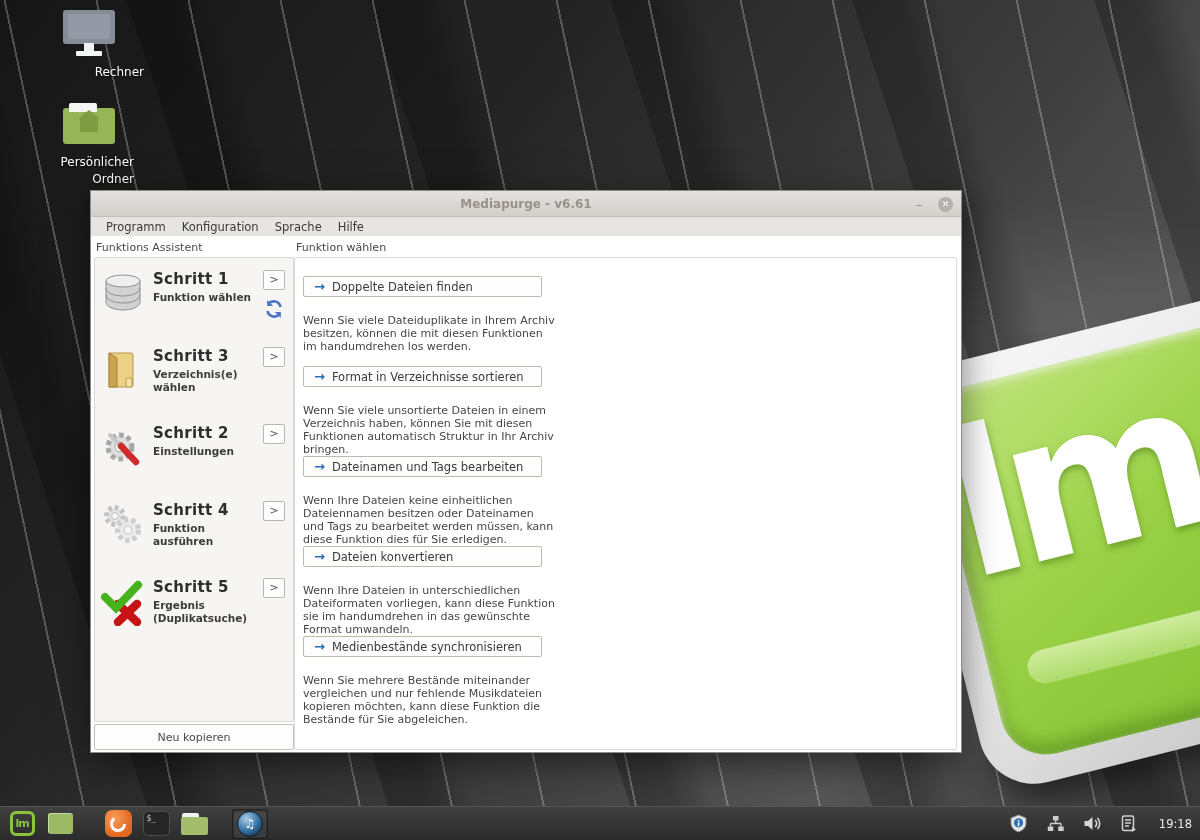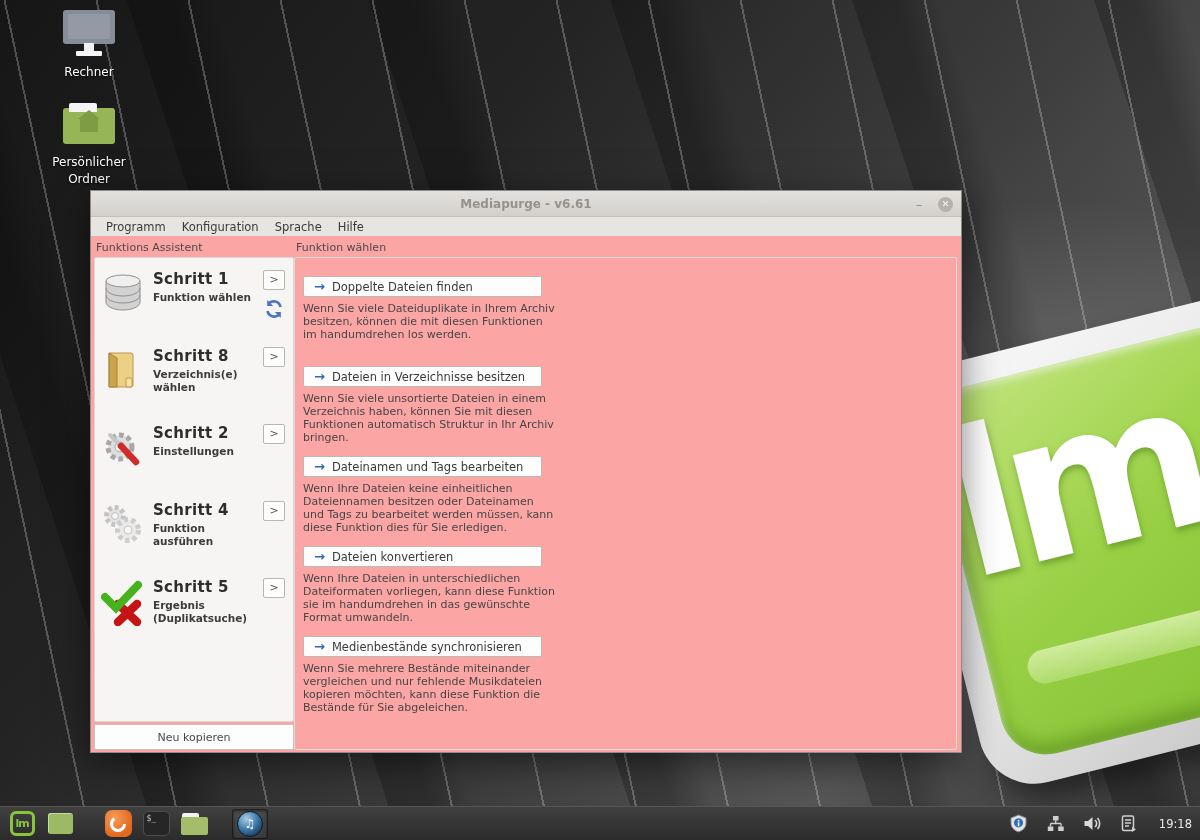--- a/index.html
+++ b/index.html
@@ -25,36 +25,36 @@
     background:linear-gradient(150deg,#fafafa,#e2e2e2 55%,#bdbdbd); box-shadow:8px 16px 26px rgba(0,0,0,.45); }
   .emblem .green { position:absolute; inset:26px; border-radius:46px;
     background:linear-gradient(150deg,#c4e680 0%, #9ad146 45%, #7fbc2e 100%);
     box-shadow:inset 0 4px 8px rgba(255,255,255,.6), inset 0 -10px 18px rgba(60,110,10,.45); }
   .emblem .lm { position:absolute; left:30px; top:28px; font-weight:bold; font-size:200px; color:#fff;
     letter-spacing:-14px; text-shadow:0 4px 6px rgba(70,120,20,.5); }
   .emblem .underbar { position:absolute; left:64px; bottom:96px; width:250px; height:34px;
     border-radius:17px; background:linear-gradient(#d6efa8,#b2dd70); opacity:.9; }
 
   
-  .desk-icon { position:absolute; width:110px; text-align:center; z-index:2; cursor:default; }
+  .desk-icon { position:absolute; width:110px; text-align:right; z-index:2; cursor:default; }
   .desk-icon .glyph { width:56px; height:48px; margin:0 auto 6px; position:relative; }
   .desk-icon .label { color:#fff; font-size:12px; line-height:17px; text-shadow:0 1px 2px rgba(0,0,0,.9); }
   .mon-body { position:absolute; left:2px; top:0; width:52px; height:34px; background:#878d97; border-radius:3px; }
   .mon-screen { position:absolute; left:7px; top:4px; width:42px; height:25px; background:#939aa5; border-radius:1px; }
   .mon-neck { position:absolute; left:23px; top:33px; width:10px; height:8px; background:#eef0f2; }
   .mon-base { position:absolute; left:15px; top:41px; width:26px; height:5px; background:#f4f5f6; border-radius:1px; }
   .fold-body { position:absolute; left:2px; top:8px; width:52px; height:36px; background:#95b556; border-radius:3px; }
   .fold-tab { position:absolute; left:8px; top:3px; width:28px; height:9px; background:#f6f6f4; border-radius:2px 2px 0 0; }
   .fold-home { position:absolute; left:19px; top:18px; width:18px; height:14px; background:#7d9c44; }
   .fold-home:before { content:""; position:absolute; left:-2px; top:-8px; border-left:11px solid transparent;
     border-right:11px solid transparent; border-bottom:9px solid #7d9c44; }
 
   
   .window { position:absolute; left:90px; top:190px; width:872px; height:563px; z-index:5;
-    background:#fca5a5; border:1px solid #8e8b86; box-shadow:0 10px 34px rgba(0,0,0,.5);
+    background:#ffffff; border:1px solid #8e8b86; box-shadow:0 10px 34px rgba(0,0,0,.5);
     display:flex; flex-direction:column; }
   .titlebar { height:26px; background:linear-gradient(#e3e1de,#d3d0cc); border-bottom:1px solid #c3c0bb;
     display:flex; align-items:center; position:relative; flex:none; }
   .titlebar .title { position:absolute; left:0; right:0; text-align:center; font-size:12px; font-weight:bold; color:#97918a; }
   .win-btns { position:absolute; right:8px; top:0; height:26px; display:flex; align-items:center; gap:12px; }
   .btn-min { color:#8a8a8a; font-size:13px; width:14px; text-align:center; cursor:pointer; }
   .btn-close { width:15px; height:15px; border-radius:50%; background:#b5b1ac; color:#fff; font-size:9px;
     line-height:15px; text-align:center; cursor:pointer; }
   .menubar { height:19px; background:#e7e5e1; display:flex; align-items:center; gap:0; padding-left:7px; flex:none; }
   .menubar .mi { font-size:11.5px; color:#3a3a3a; padding:8px 8px; cursor:pointer; }
@@ -76,21 +76,21 @@
   .restart-btn { height:26px; margin-top:2px; background:#fdfdfd; border:1px solid #c4c1bb; border-radius:2px;
     font-size:11px; color:#4a4a4a; display:flex; align-items:center; justify-content:center; cursor:pointer; }
 
   
   .right-col { flex:1; display:flex; flex-direction:column; }
   .fn-box { flex:1; border:1px solid #dedcd7; border-radius:2px; padding:18px 0 0 8px; }
   .fn-block { height:90px; }
   .fn-btn { width:239px; height:21px; background:#fdfdfd; border:1px solid #bdbab2; border-radius:2px;
     display:flex; align-items:center; gap:7px; padding-left:10px; font-size:11.5px; color:#3a3a3a; cursor:pointer; }
   .fn-btn .arr { color:#2b6cb8; font-weight:bold; font-size:13px; line-height:1; }
-  .fn-desc { width:252px; font-size:11px; line-height:13px; color:#464646; margin-top:5px; }
+  .fn-desc { width:252px; font-size:11px; line-height:13px; color:#464646; margin-top:17px; }
 
   
   .taskbar { position:absolute; left:0; bottom:0; width:1200px; height:34px; z-index:9;
     background:linear-gradient(#404040,#2b2b2b); border-top:1px solid #555;
     display:flex; align-items:center; padding:0 8px; gap:10px; }
   .tb-icon { width:28px; height:28px; display:flex; align-items:center; justify-content:center; cursor:pointer; position:relative; }
   .mint-btn { width:25px; height:25px; border:3px solid #8ac43d; border-radius:6px; display:flex;
     align-items:center; justify-content:center; }
   .mint-btn span { color:#8ac43d; font-weight:bold; font-size:11px; letter-spacing:-1px; }
   .showdesk { width:25px; height:21px; background:#9cba64; border-radius:3px; box-shadow:inset 1px 1px 0 rgba(255,255,255,.45); }
@@ -190,21 +190,21 @@
 
         <div class="step">
           <div class="sicon">
             <svg width="40" height="42" viewBox="0 0 40 42">
               <path d="M8 4 h22 a2 2 0 0 1 2 2 v30 a2 2 0 0 1 -2 2 H8 z" fill="#ecd084" stroke="#bb974a"></path>
               <path d="M8 4 L16 9 V38 L8 38 z" fill="#c9a44e" stroke="#a8823a"></path>
               <rect x="25" y="29" width="6" height="9" rx="1" fill="#f4e2a8" stroke="#bb974a"></rect>
             </svg>
           </div>
           <div class="stext">
-            <div class="stitle">Schritt 8</div>
+            <div class="stitle">Schritt 3</div>
             <div class="ssub">Verzeichnis(e) wählen</div>
           </div>
           <div class="arrowcol">
             <div class="step-arrow">&gt;</div>
           </div>
         </div>
 
         <div class="step">
           <div class="sicon">
             <svg width="44" height="42" viewBox="0 0 44 42">
@@ -270,21 +270,21 @@
           <div class="fn-btn">
             <span class="arr">→</span>
             <span>Doppelte Dateien finden</span>
           </div>
           <div class="fn-desc">Wenn Sie viele Dateiduplikate in Ihrem Archiv besitzen, können die mit diesen Funktionen im handumdrehen los werden.</div>
         </div>
 
         <div class="fn-block">
           <div class="fn-btn">
             <span class="arr">→</span>
-            <span>Dateien in Verzeichnisse besitzen</span>
+            <span>Format in Verzeichnisse sortieren</span>
           </div>
           <div class="fn-desc">Wenn Sie viele unsortierte Dateien in einem Verzeichnis  haben, können Sie mit diesen Funktionen automatisch Struktur in Ihr Archiv bringen.</div>
         </div>
 
         <div class="fn-block">
           <div class="fn-btn">
             <span class="arr">→</span>
             <span>Dateinamen und Tags bearbeiten</span>
           </div>
           <div class="fn-desc">Wenn Ihre Dateien keine einheitlichen Dateiennamen besitzen oder Dateinamen und Tags zu bearbeitet werden müssen, kann diese Funktion dies für Sie erledigen.</div>

